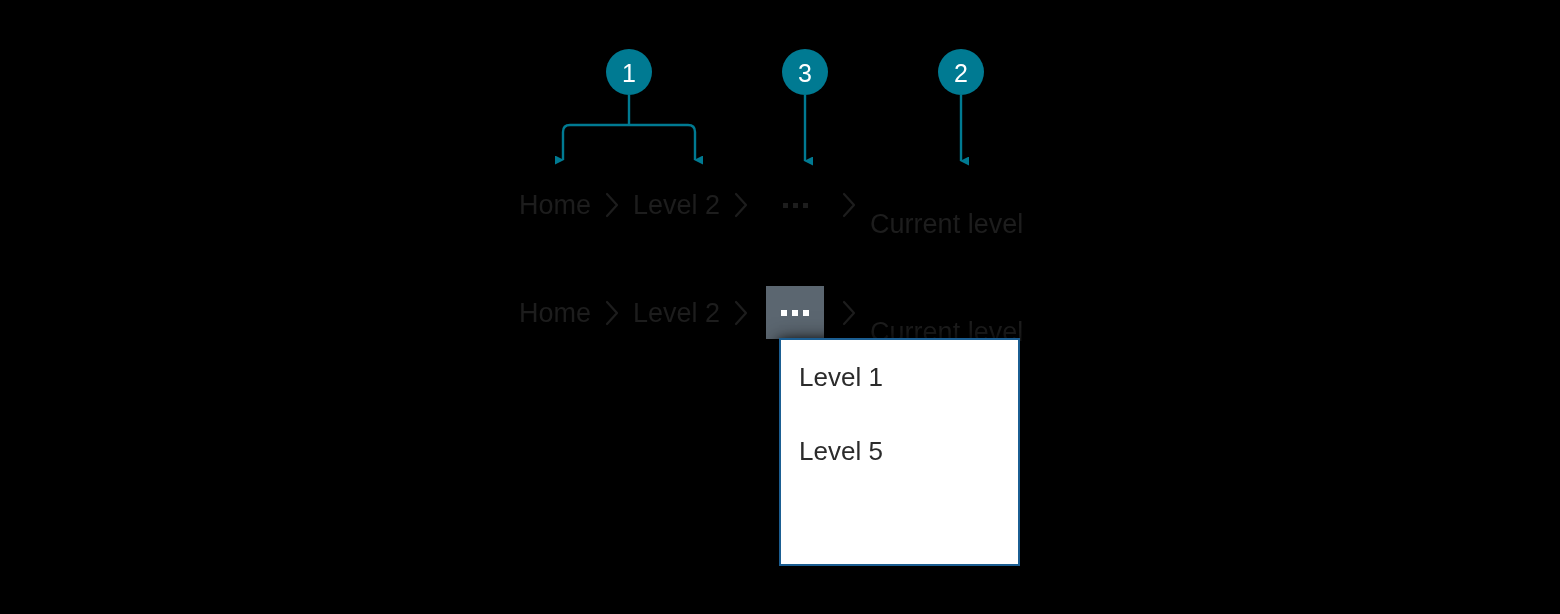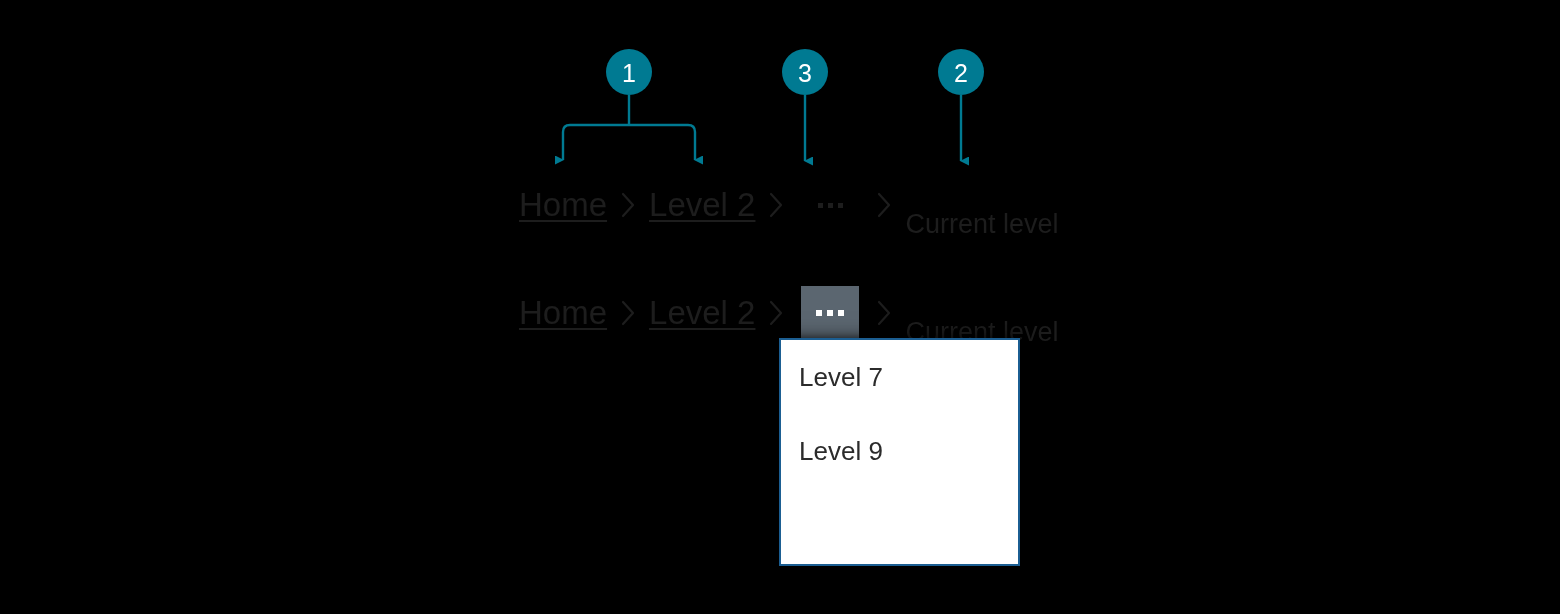--- a/index.html
+++ b/index.html
@@ -44,24 +44,23 @@
     position: absolute;
     display: flex;
     align-items: center;
     height: 42px;
     white-space: nowrap;
   }
   #breadcrumb-row-1 { left: 519px; top: 184px; }
   #breadcrumb-row-2 { left: 519px; top: 292px; }
 
   .crumb-link {
-    font-size: 33px;
+    font-size: 27px;
     line-height: 42px;
     color: #1d1d1d;
-    text-decoration: underline;
     text-underline-offset: 4px;
     text-decoration-thickness: 1.5px;
     cursor: pointer;
   }
   .crumb-current {
     font-size: 27px;
     line-height: 42px;
     color: #1d1d1d;
     text-decoration: none;
     margin-top: 38px;
@@ -234,17 +233,17 @@
     <span class="chevron">
       <svg width="16" height="26" viewBox="0 0 16 26" aria-hidden="true">
         <path d="M3,2 L13,13 L3,24" stroke="#1d1d1d" stroke-width="2.2" fill="none" stroke-linecap="round" stroke-linejoin="round"></path>
       </svg>
     </span>
 
     <span class="crumb-current">Current level</span>
   </nav>
 
   <div class="flyout">
-    <div class="flyout-item">Level 7</div>
-    <div class="flyout-item">Level 9</div>
+    <div class="flyout-item">Level 1</div>
+    <div class="flyout-item">Level 5</div>
   </div>
 
 </div>
 
 </body></html>

